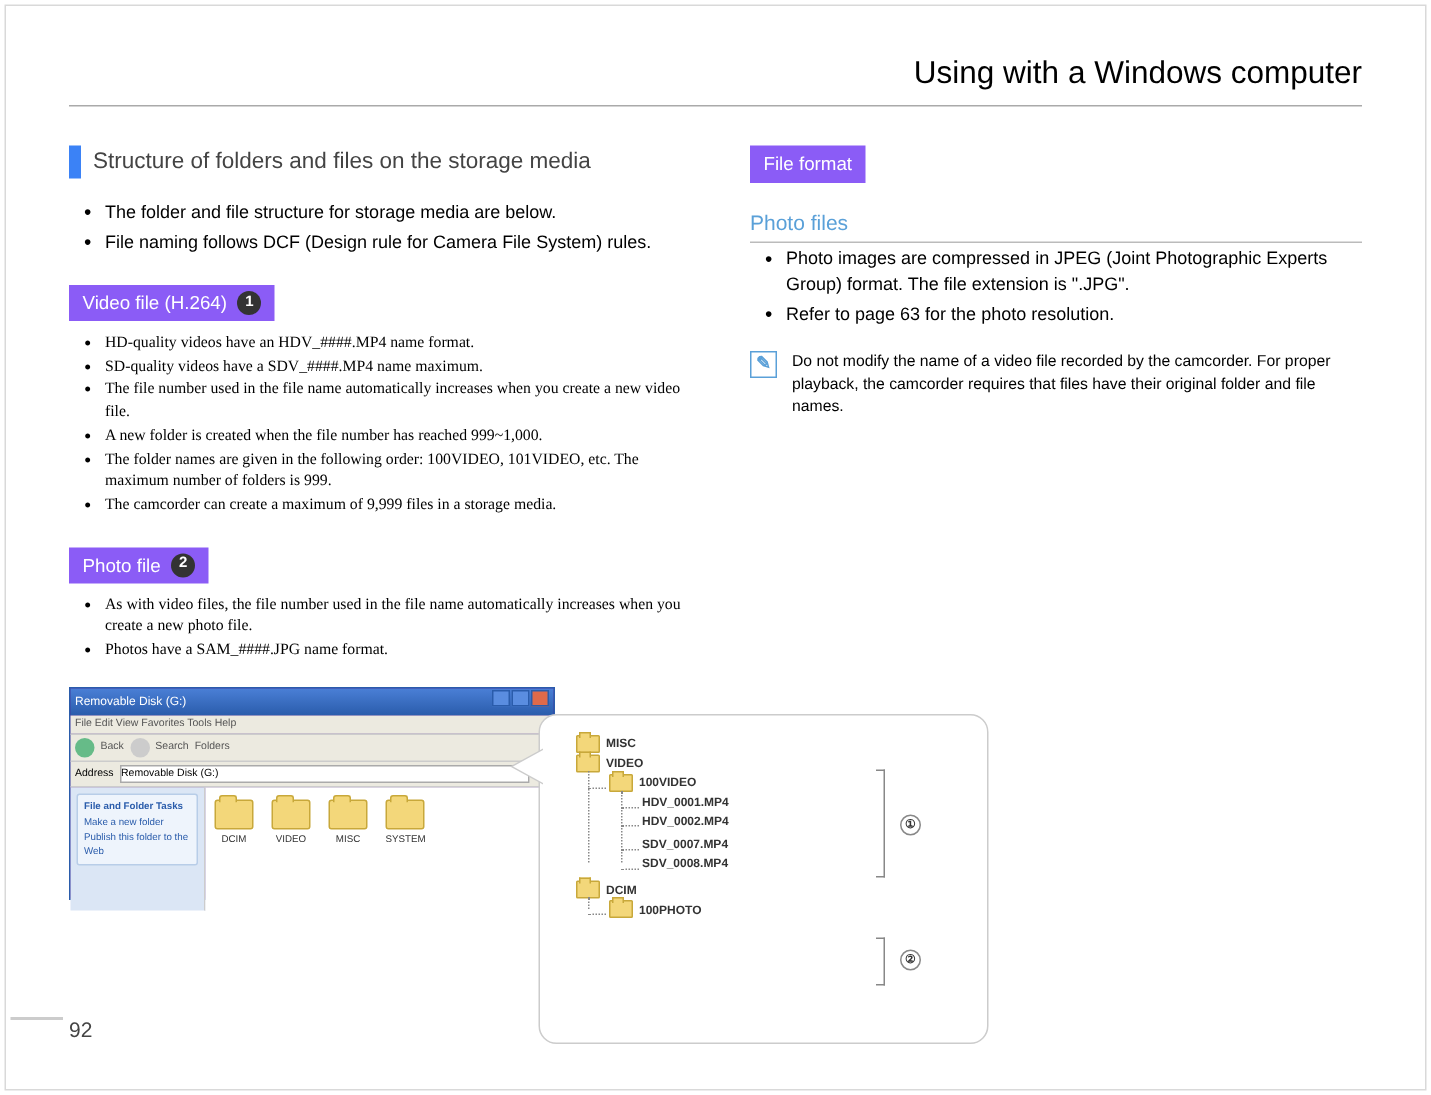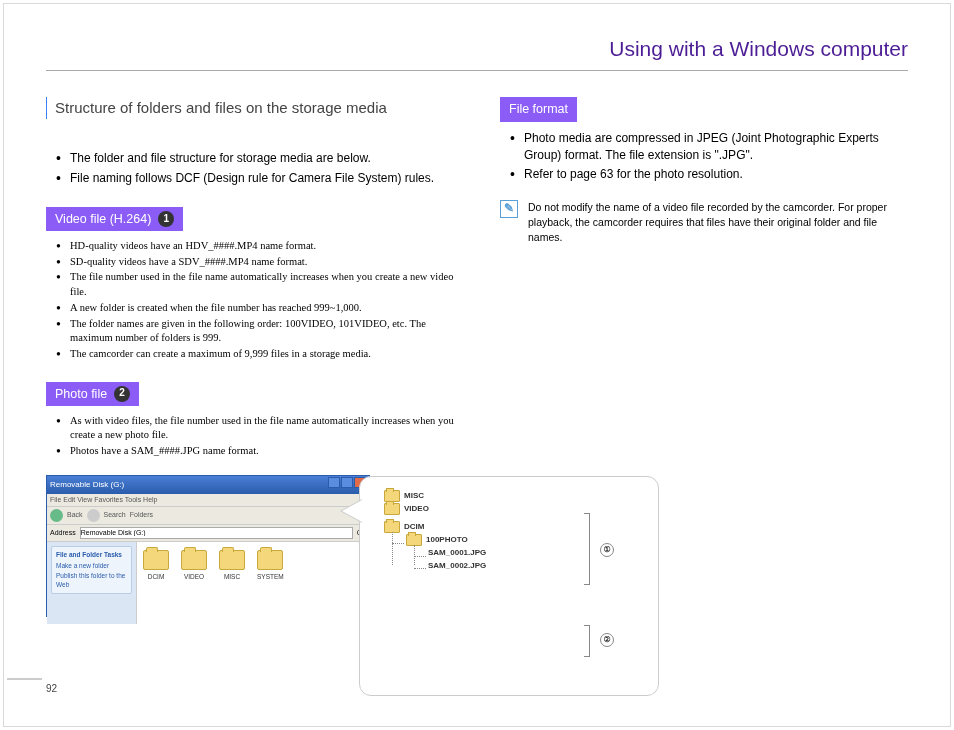--- a/index.html
+++ b/index.html
@@ -17,38 +17,38 @@
     border: 1px solid #d9d9d9;
     width: 948px;
     height: 724px;
     margin: 3px;
     padding: 30px 42px 0 42px;
     position: relative;
   }
   .page-title {
     text-align: right;
     font-size: 21px;
-    color: #4c1d95;
+    color: #000000;
     font-weight: 400;
     border-bottom: 1px solid #aaa;
     padding-bottom: 6px;
     margin-bottom: 26px;
   }
   .cols {
     display: flex;
     gap: 46px;
   }
   .col { flex: 1; min-width: 0; }
   .sec-title {
     font-size: 15px;
     color: #444;
     font-weight: 400;
-    border-left: 1px solid #3b82f6;
+    border-left: 8px solid #3b82f6;
     padding-left: 8px;
-    margin-bottom: 31px;
+    margin-bottom: 14px;
   }
   .bullets {
     list-style: none;
     margin: 0 0 16px 10px;
   }
   .bullets li {
     position: relative;
     padding-left: 14px;
     margin-bottom: 2px;
   }
@@ -101,21 +101,21 @@
     border: 1px solid #5aa0d8;
     display: flex; align-items: center; justify-content: center;
     color: #5aa0d8;
     font-weight: bold;
     font-size: 12px;
   }
   .page-num {
     position: absolute;
     left: 42px;
     bottom: 30px;
-    font-size: 10px;
+    font-size: 14px;
     color: #444;
   }
   .page-num-rule {
     position: absolute;
     left: 3px;
     bottom: 46px;
     width: 35px;
     border-top: 2px solid #ccc;
   }
   
@@ -250,21 +250,21 @@
         <li>The folder and file structure for storage media are below.</li>
         <li>File naming follows DCF (Design rule for Camera File System) rules.</li>
       </ul>
 
       <div class="sub-tag">
         <span>Video file (H.264)</span>
         <span class="num-circle">1</span>
       </div>
       <ul class="bullets small">
         <li>HD-quality videos have an HDV_####.MP4 name format.</li>
-        <li>SD-quality videos have a SDV_####.MP4 name format.</li>
+        <li>SD-quality videos have a SDV_####.MP4 name maximum.</li>
         <li>The file number used in the file name automatically increases when you create a new video file.</li>
         <li>A new folder is created when the file number has reached 999~1,000.</li>
         <li>The folder names are given in the following order: 100VIDEO, 101VIDEO, etc. The maximum number of folders  is 999.</li>
         <li>The camcorder can create a maximum of 9,999 files in a storage media.</li>
       </ul>
 
       <div class="sub-tag">
         <span>Photo file</span>
         <span class="num-circle">2</span>
       </div>
@@ -319,22 +319,23 @@
               </div>
           </div>
         </div>
       </div>
     </div>
 
     <div class="col">
       <div class="sub-tag" style="margin-top:0">File format</div>
 
 
+      <div class="link-title">Photo files</div>
       <ul class="bullets">
-        <li>Photo media are compressed in JPEG (Joint Photographic Experts Group) format. The file extension is ".JPG".</li>
+        <li>Photo images are compressed in JPEG (Joint Photographic Experts Group) format. The file extension is ".JPG".</li>
         <li>Refer to page 63 for the photo resolution.</li>
       </ul>
 
       <div class="note">
         <div class="note-icon">✎</div>
         <div>Do not modify the name of a video file recorded by the camcorder. For proper playback, the camcorder requires that files have their original folder and file names.</div>
       </div>
     </div>
   </div>
 
@@ -343,34 +344,43 @@
 
     <div class="tnode">
         <span class="tfolder"></span>
         <span>MISC</span>
       </div>
 
     <div class="tnode">
         <span class="tfolder"></span>
         <span>VIDEO</span>
       </div>
+    <div class="tchild">
+      <div class="tnode">
+          <span class="tfolder"></span>
+          <span>100VIDEO</span>
+        </div>
+      <div class="tchild">
+        <div class="tnode">HDV_0001.MP4</div>
+        <div class="tnode">HDV_0002.MP4</div>
+        <div style="height:2px"></div>
+        <div class="tnode">SDV_0007.MP4</div>
+        <div class="tnode">SDV_0008.MP4</div>
+      </div>
+    </div>
 
     <div class="tnode" style="margin-top:6px">
         <span class="tfolder"></span>
         <span>DCIM</span>
       </div>
     <div class="tchild">
       <div class="tnode">
           <span class="tfolder"></span>
           <span>100PHOTO</span>
         </div>
-      <div class="tchild">
-        <div class="tnode">SAM_0001.JPG</div>
-        <div class="tnode">SAM_0002.JPG</div>
-      </div>
     </div>
 
     <div class="brace n1"></div>
     <div class="brace-label l1">①</div>
     <div class="brace n2"></div>
     <div class="brace-label l2">②</div>
   </div>
 
   <div class="page-num-rule"></div>
   <div class="page-num">92</div>

